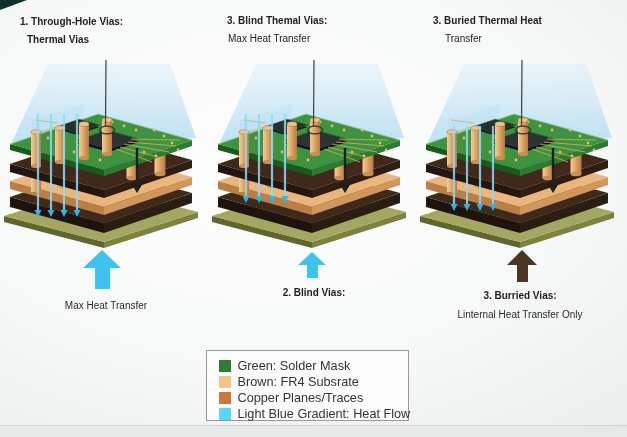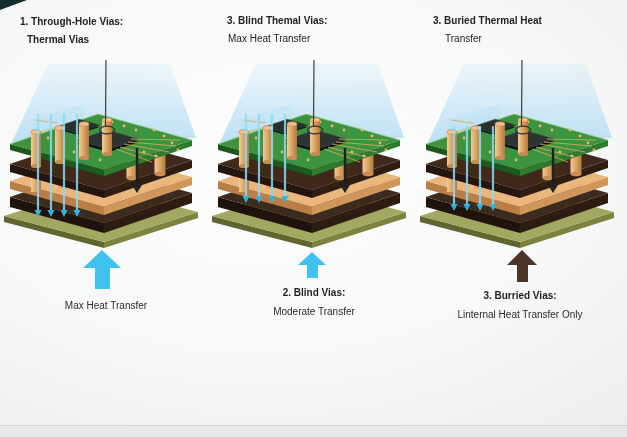--- a/index.html
+++ b/index.html
@@ -368,22 +368,39 @@
     <div class="tri"></div>
     <div class="stem"></div>
   </div>
 
   <div class="label" id="label1">
 
     <div>Max Heat Transfer</div>
   </div>
   <div class="label" id="label2">
     <div class="b">2. Blind Vias:</div>
-    <div>Moderate Transfer</div>
   </div>
   <div class="label" id="label3">
     <div class="b">3. Burried Vias:</div>
     <div>Linternal Heat Transfer Only</div>
   </div>
 
+  <div class="legend">
+    <div class="legend-row">
+      <div class="swatch" style="background: rgb(47, 125, 51);"></div>
+      <div class="txt">Green: Solder Mask</div>
+    </div>
+    <div class="legend-row">
+      <div class="swatch" style="background: rgb(245, 196, 136);"></div>
+      <div class="txt">Brown: FR4 Subsrate</div>
+    </div>
+    <div class="legend-row">
+      <div class="swatch" style="background: rgb(200, 121, 59);"></div>
+      <div class="txt">Copper Planes/Traces</div>
+    </div>
+    <div class="legend-row">
+      <div class="swatch" style="background: rgb(89, 215, 248);"></div>
+      <div class="txt">Light Blue Gradient: Heat Flow</div>
+    </div>
+  </div>
 
   <div class="bottom-strip"></div>
 </div>
 
 </body></html>

